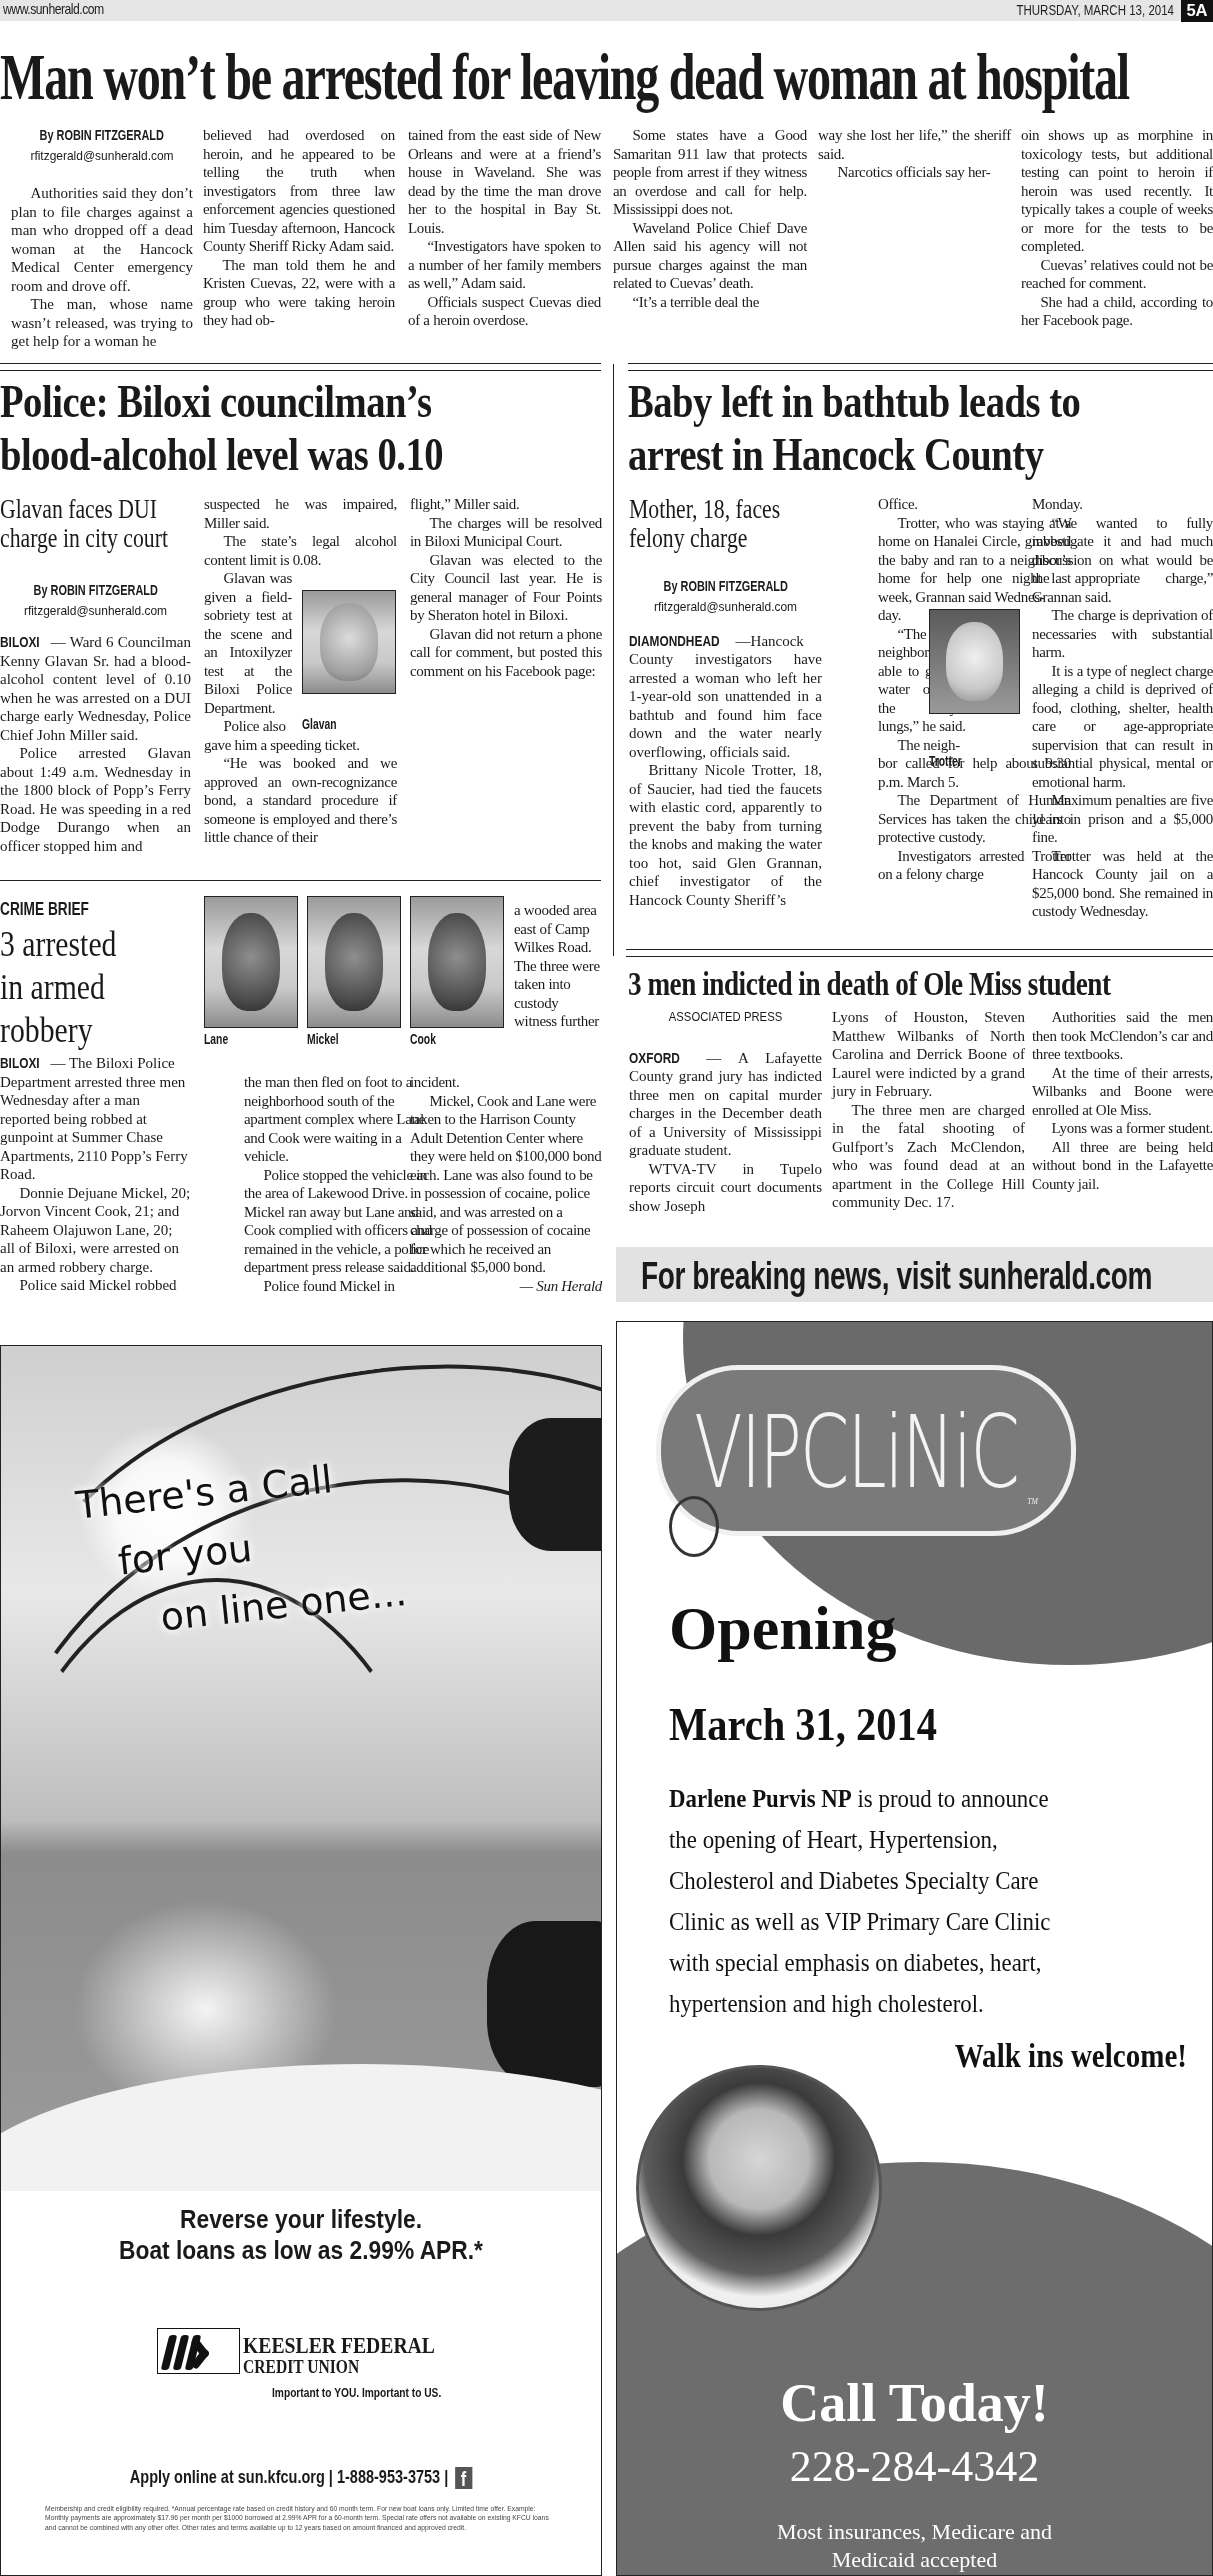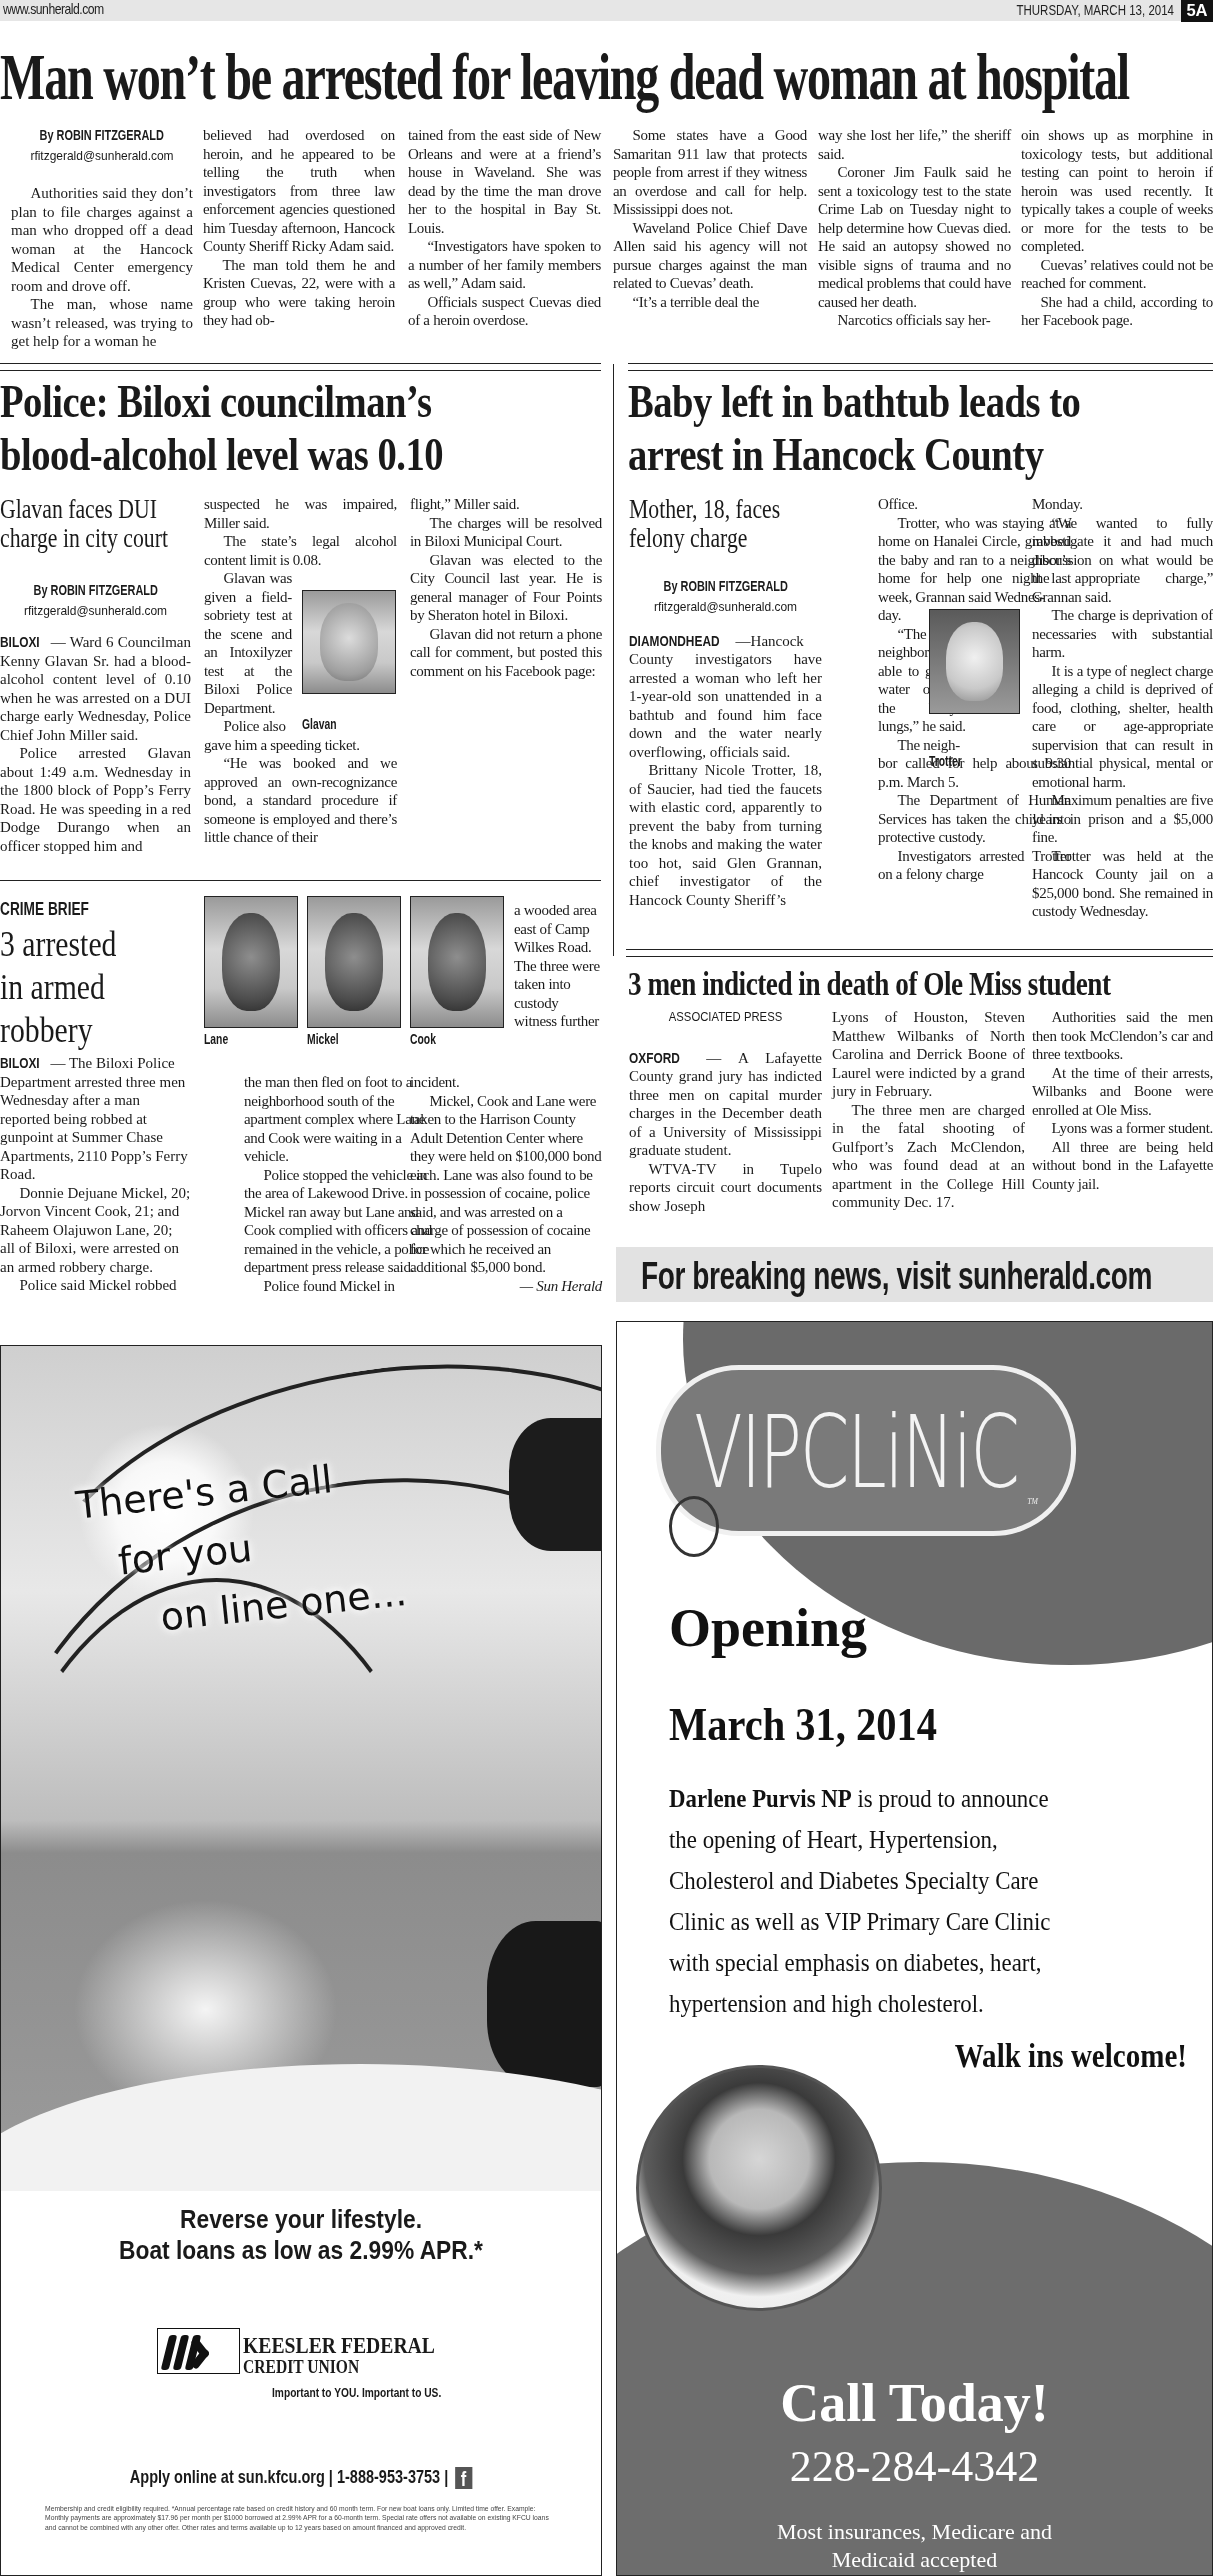--- a/index.html
+++ b/index.html
@@ -65,21 +65,21 @@
   .fine { position: absolute; left: 44px; top: 1158px; width: 580px; font-family: "Liberation Sans", sans-serif; font-size: 7.7px; line-height: 9.4px; color: #444; transform: scaleX(0.88); transform-origin: left; }
 
   .ad-right { left: 616px; top: 1321px; width: 597px; height: 1255px; border: 1.7px solid #222; overflow: hidden; background: #fff; }
   .ad-right .arc-top { position: absolute; left: 66px; top: -309px; width: 774px; height: 652px; border-radius: 50%; background: #6a6a6a; }
   .ad-right .arc-bot { position: absolute; left: -166px; top: 840px; width: 939px; height: 774px; border-radius: 50%; background: #6d6d6d; }
   .vip-pill { position: absolute; left: 39px; top: 43px; width: 420px; height: 171px; border-radius: 83px; background: #7a7a7a; border: 5.5px solid #f0f0f0; }
   .vip-pill span { position: absolute; left: 33px; top: 26.5px; font-family: "DejaVu Sans", sans-serif; font-size: 99px; line-height: 111px; color: #f4f4f4; letter-spacing: -3.3px; transform: scaleX(0.72); transform-origin: left; font-weight: 200; }
   .vip-pill .tm { position: absolute; right: 33px; top: 127px; font-size: 7.7px; color: #eee; font-family: Liberation Serif, serif; }
   .steth { position: absolute; left: 52px; top: 174px; width: 50px; height: 61px; border: 3.3px solid #333; border-radius: 50%; }
   .ad-right .t { position: absolute; left: 52px; font-family: "Liberation Serif", serif; color: #111; white-space: nowrap; }
-  .ad-right .opening { top: 262px; font-size: 54px; font-weight: bold; line-height: 88px; }
+  .ad-right .opening { top: 262px; font-size: 62px; font-weight: bold; line-height: 88px; }
   .ad-right .odate { top: 378px; font-size: 46px; font-weight: bold; line-height: 50px; transform: scaleX(0.88); transform-origin: left; }
   .ad-right .body { top: 456px; font-size: 25.4px; line-height: 41px; white-space: pre; transform: scaleX(0.9); transform-origin: left; }
   .ad-right .body b { font-weight: bold; }
   .ad-right .walk { left: auto; right: 25px; top: 716px; font-size: 33px; font-weight: bold; transform: scaleX(0.88); transform-origin: right; }
   .ad-right .hours { left: auto; right: 25px; top: 765px; font-size: 30px; line-height: 35px; text-align: right; }
   .ad-right .hours b { font-weight: bold; }
   .portrait { position: absolute; left: 19.3px; top: 743px; width: 246px; height: 246px; border-radius: 50%; border: 3.3px solid #555; background: radial-gradient(circle at 50% 38%, #d6d6d6 0%, #b8b8b8 26%, #3a3a3a 40%, #5d5d5d 60%, #f0f0f0 72%, #e6e6e6 100%); }
   .ad-right .w { position: absolute; left: 0; width: 100%; text-align: center; color: #fff; font-family: "Liberation Serif", serif; white-space: nowrap; }
   .ad-right .call { top: 1050px; font-size: 54px; font-weight: bold; }
   .ad-right .phone { top: 1119px; font-size: 44px; }
@@ -114,21 +114,20 @@
   <p>“Investigators have spoken to a number of her family members as well,” Adam said.</p>
   <p>Officials suspect Cuevas died of a heroin overdose.</p>
 </div>
 <div class="col narrow" style="left:613px;top:126px;width:194px;">
   <p>Some states have a Good Samaritan 911 law that protects people from arrest if they witness an overdose and call for help. Mississippi does not.</p>
   <p>Waveland Police Chief Dave Allen said his agency will not pursue charges against the man related to Cuevas’ death.</p>
   <p>“It’s a terrible deal the</p>
 </div>
 <div class="col narrow" style="left:818px;top:126px;width:193px;">
   <p class="noind">way she lost her life,” the sheriff said.</p>
-  <p>Coroner Jim Faulk said he sent a toxicology test to the state Crime Lab on Tuesday night to help determine how Cuevas died. He said an autopsy showed no visible signs of trauma and no medical problems that could have caused her death.</p>
   <p>Narcotics officials say her-</p>
 </div>
 <div class="col narrow" style="left:1021px;top:126px;width:192px;">
   <p class="noind">oin shows up as morphine in toxicology tests, but additional testing can point to heroin if heroin was used recently. It typically takes a couple of weeks or more for the tests to be completed.</p>
   <p>Cuevas’ relatives could not be reached for comment.</p>
   <p>She had a child, according to her Facebook page.</p>
 </div>
 
 <div class="abs dbl-rule" style="left:0;top:363px;width:601px;"></div>
 <div class="abs dbl-rule" style="left:628px;top:363px;width:585px;"></div>

